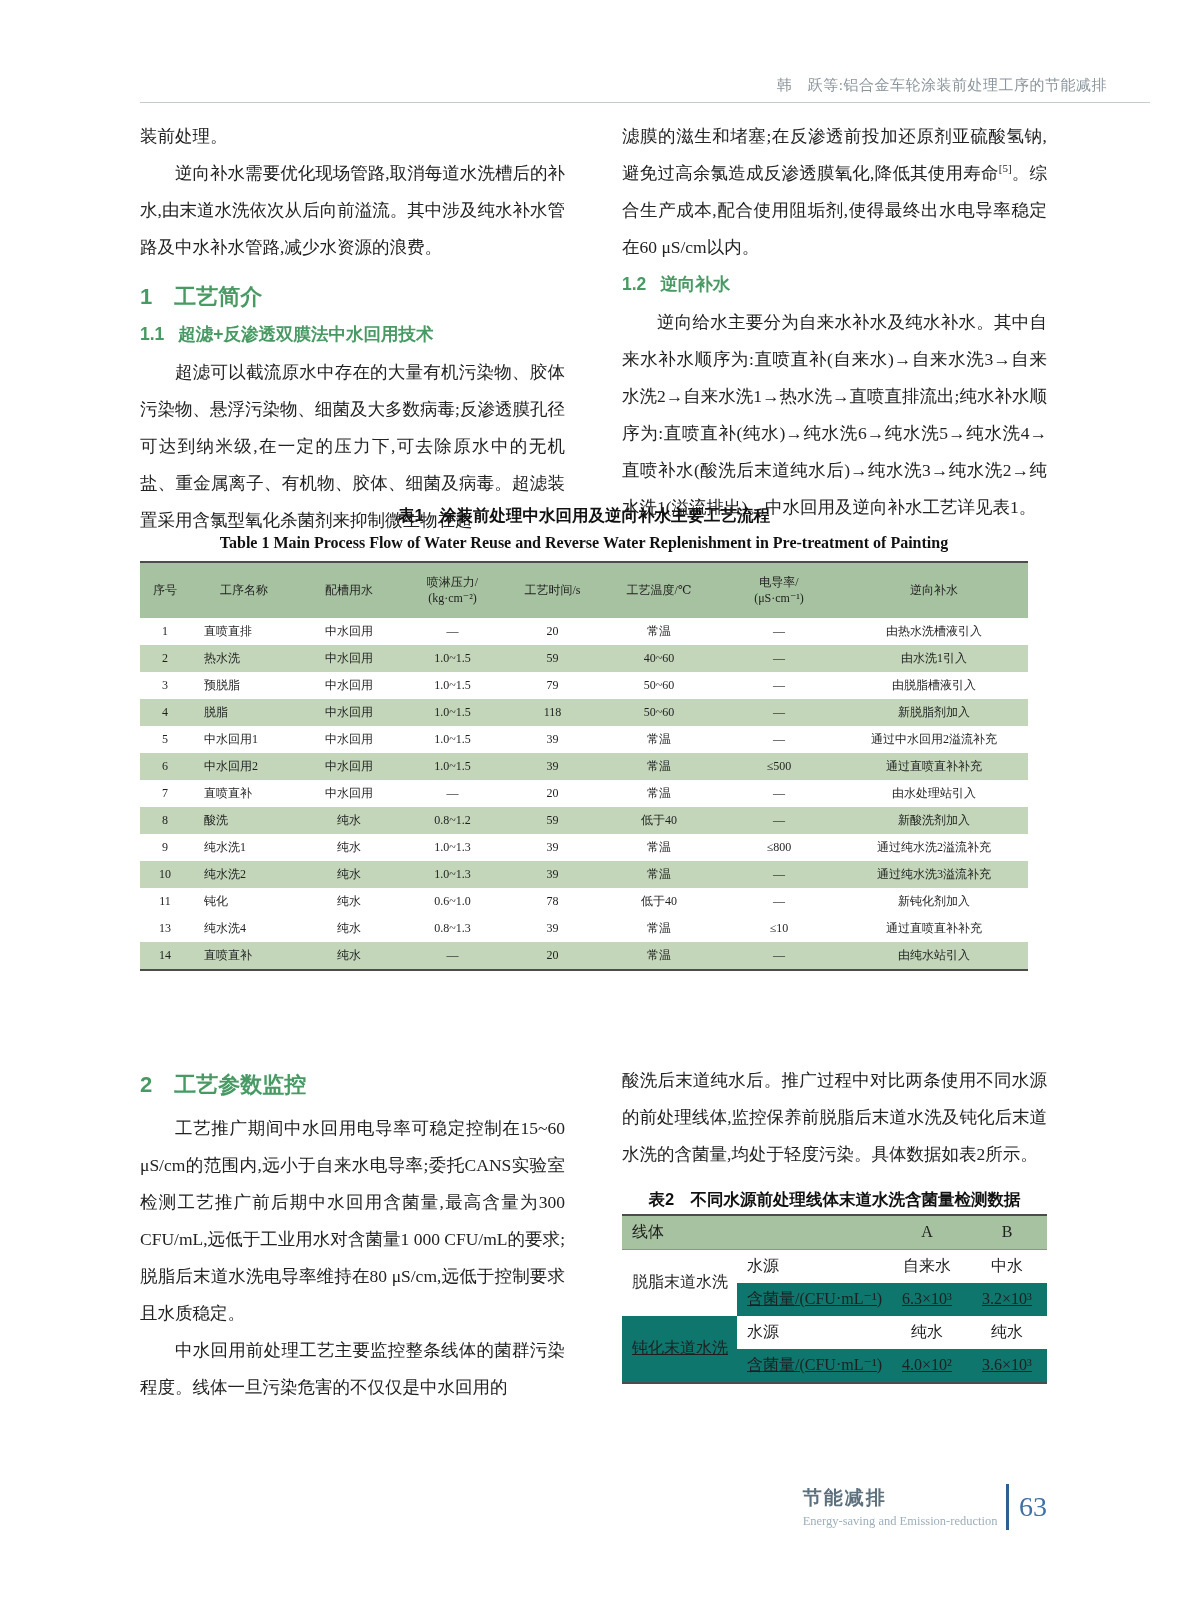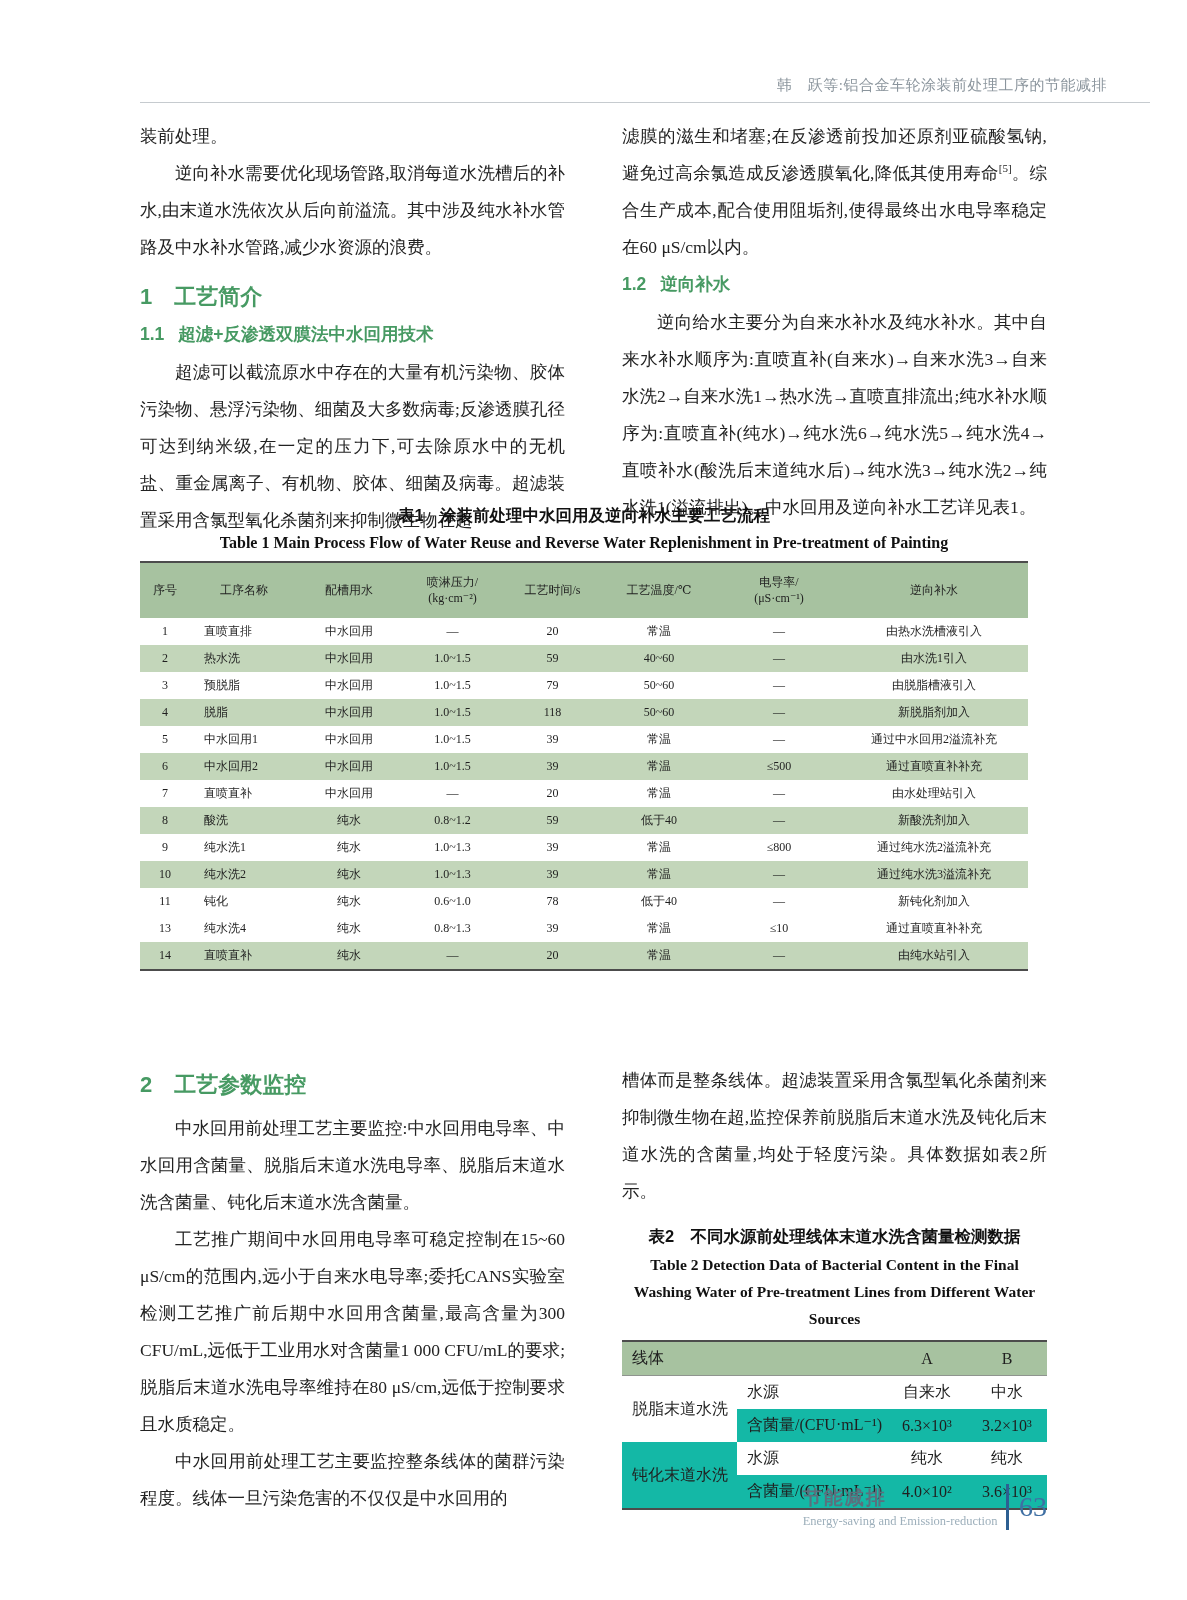--- a/index.html
+++ b/index.html
@@ -47,21 +47,21 @@
   
   .t2wrap{margin-top:14px;}
   .t2wrap .t-title-zh{line-height:1.5;margin-bottom:2px;}
   .t2wrap .t-title-en{font-size:15.5px;line-height:1.75;margin-bottom:8px;}
   table.t2{font-size:16px;border-top:2px solid #4c4c4c;border-bottom:2px solid #4c4c4c;}
   .t2 th{background:#a7c2a0;font-weight:normal;height:31px;vertical-align:middle;
     border-bottom:1px solid #8f948f;margin-top:14px;}
   .t2 th.lbl{text-align:left;padding-left:10px;}
   .t2 td{height:31px;vertical-align:middle;text-align:center;}
   .t2 td.lbl{text-align:left;padding-left:10px;}
-  .t2 td.green{background:#14b8a6;}
+  .t2 td.green{background:#0f766e;text-decoration:underline;}
 
   
   .footer{position:absolute;top:1484px;right:140px;display:flex;align-items:center;}
   .f-text{text-align:left;}
   .f-zh{font-family:"Liberation Sans","DejaVu Sans",sans-serif;font-weight:bold;
     font-size:19px;color:#5c6f7d;letter-spacing:2px;}
   .f-en{font-size:12.5px;color:#9dafbb;margin-top:3px;}
   .f-bar{width:3.5px;height:46px;background:#2d5f92;margin:0 10px 0 8px;}
   .f-num{font-size:28px;color:#3f6fa3;}
 </style>
@@ -261,29 +261,27 @@
     </tbody>
   </table>
 </div>
 
 <div class="region r2">
   <div class="col">
     <div class="h-sec">
       <span class="num">2</span>
       <span>工艺参数监控</span>
     </div>
-    <p class="body ind">中水回用前处理工艺主要监控:中水回用电导率、中水回用含菌量、脱脂后末道水洗电导率、脱脂后末道水洗含菌量、钝化后末道水洗含菌量。</p>
     <p class="body ind">工艺推广期间中水回用电导率可稳定控制在15~60 μS/cm的范围内,远小于自来水电导率;委托CANS实验室检测工艺推广前后期中水回用含菌量,最高含量为300 CFU/mL,远低于工业用水对含菌量1 000 CFU/mL的要求;脱脂后末道水洗电导率维持在80 μS/cm,远低于控制要求且水质稳定。</p>
     <p class="body ind">中水回用前处理工艺主要监控整条线体的菌群污染程度。线体一旦污染危害的不仅仅是中水回用的</p>
   </div>
   <div class="col">
-    <p class="body">槽体而是整条线体。超滤装置采用含氯型氧化杀菌剂来抑制微生物在超,监控保养前脱脂后末道水洗及钝化后末道水洗的含菌量,均处于轻度污染。具体数据如表2所示。</p>
+    <p class="body">酸洗后末道纯水后。推广过程中对比两条使用不同水源的前处理线体,监控保养前脱脂后末道水洗及钝化后末道水洗的含菌量,均处于轻度污染。具体数据如表2所示。</p>
     <div class="t2wrap">
       <div class="t-title-zh">表2　不同水源前处理线体末道水洗含菌量检测数据</div>
-      <div class="t-title-en">Table 2  Detection Data of Bacterial Content in the Final Washing Water of Pre-treatment Lines from Different Water Sources</div>
       <table class="t2">
         <colgroup>
           <col style="width:115px">
             <col style="width:150px">
             <col style="width:80px">
             <col style="width:80px">
         </colgroup>
         <thead>
           <tr>
             <th class="lbl" colspan="2">线体</th>

